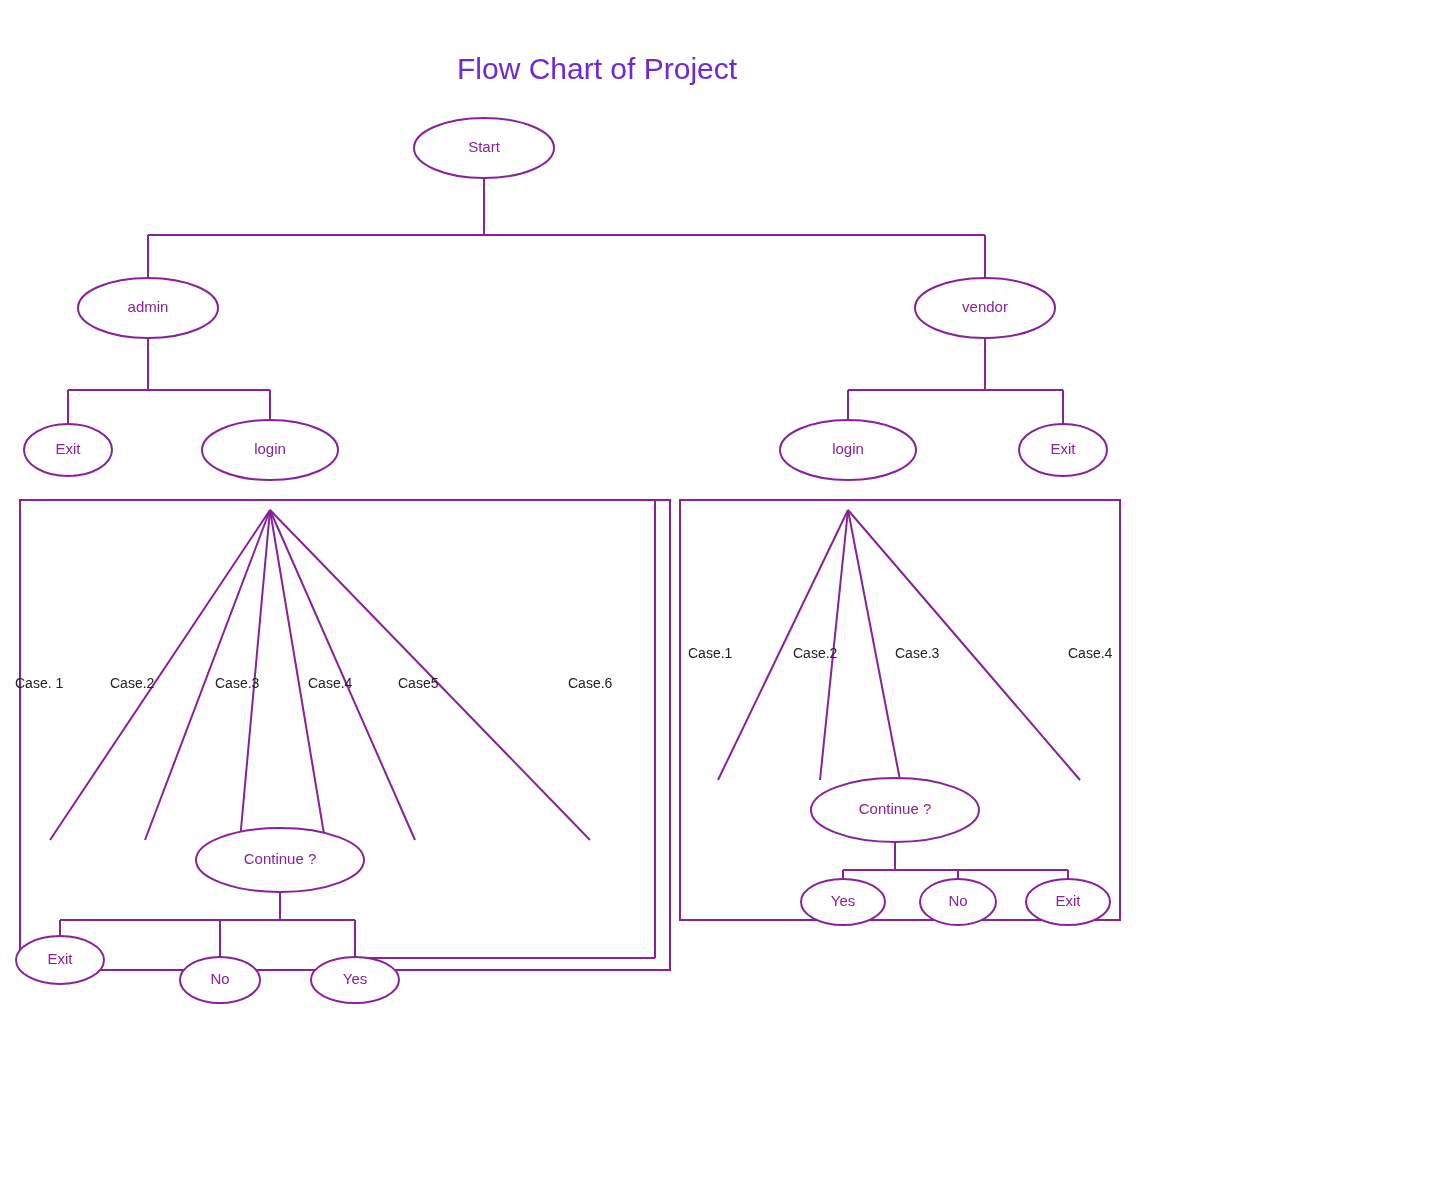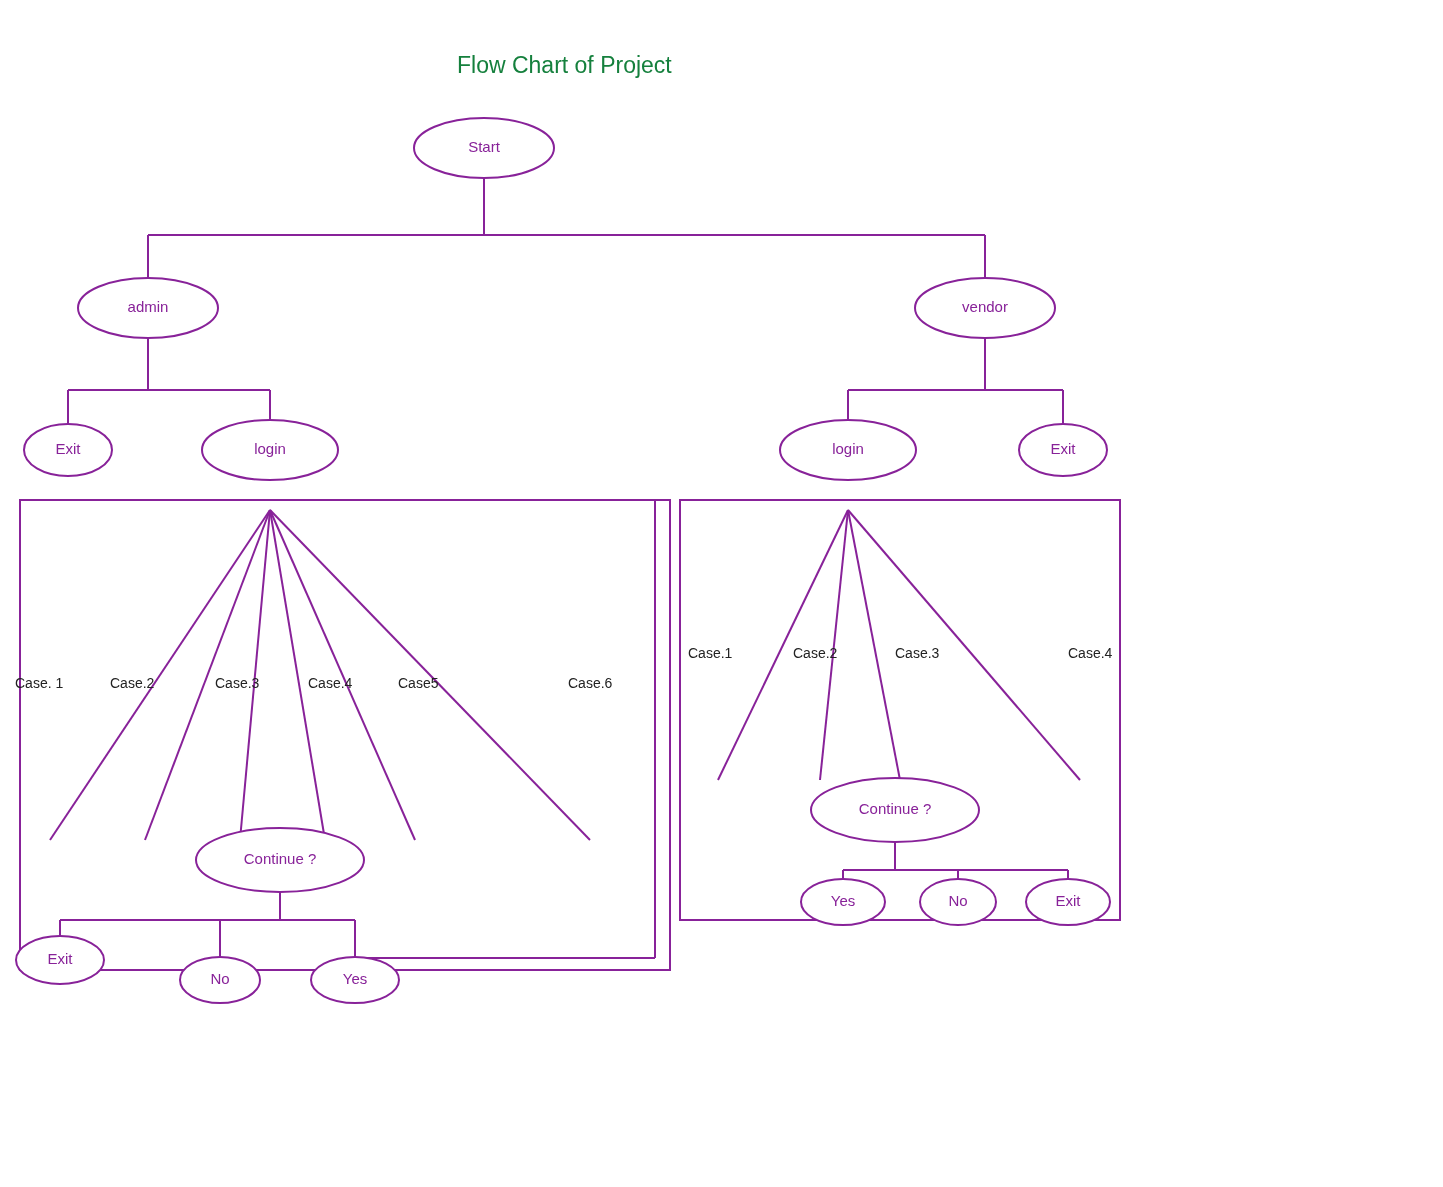--- a/index.html
+++ b/index.html
@@ -13,22 +13,22 @@
     }
     #flowchart-container {
       position: relative;
       width: 1443px;
       height: 1187px;
     }
     .chart-title {
       position: absolute;
       top: 52px;
       left: 457px;
-      color: #15803d;
-      font-size: 23px;
+      color: #6d28d9;
+      font-size: 30px;
       font-weight: normal;
     }
     svg#flowchart-svg {
       position: absolute;
       top: 0;
       left: 0;
       width: 1443px;
       height: 1187px;
     }
     .node-ellipse {

